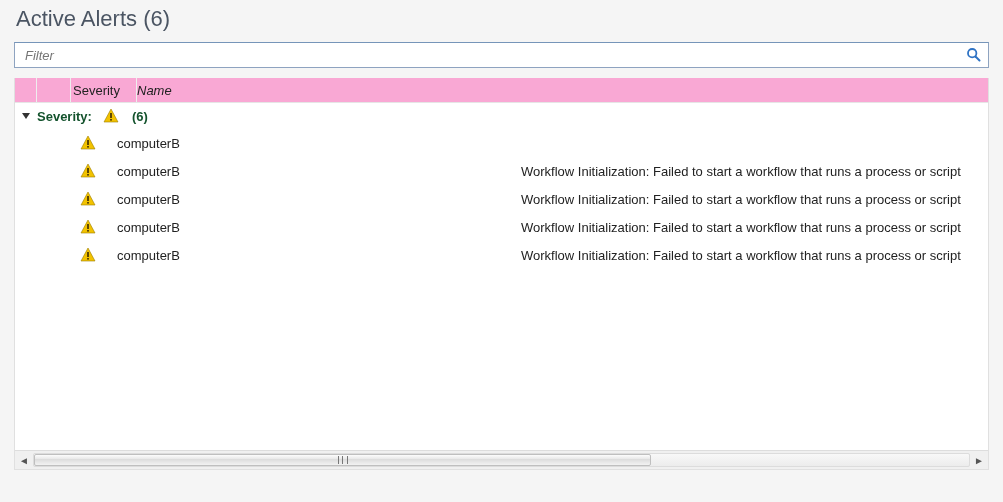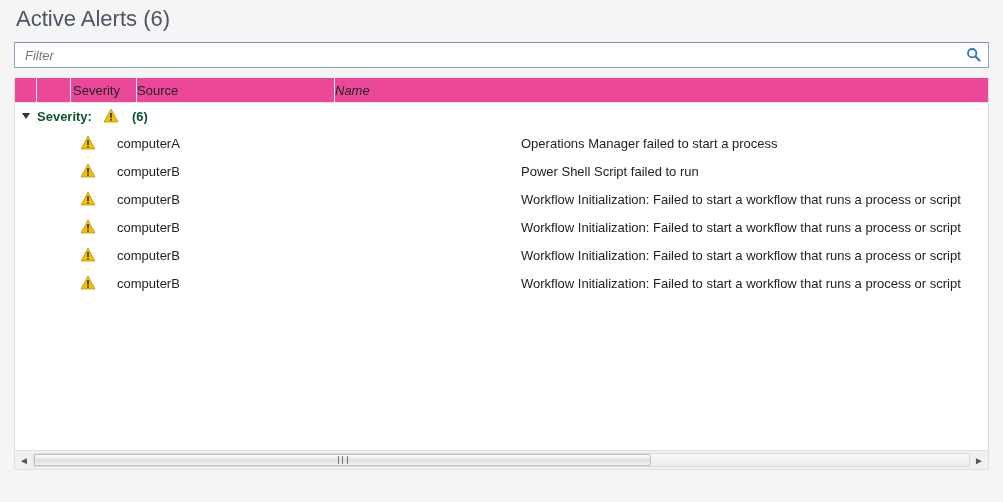--- a/index.html
+++ b/index.html
@@ -57,21 +57,21 @@
     display: flex;
     flex-direction: column;
     overflow: hidden;
   }
   .header-row {
     display: flex;
     font-size: 13px;
     color: #222;
     height: 24px;
     align-items: flex-end;
-    background: #ec4899;
+    background: #f9a8d4;
     border-bottom: 1px solid #e6e6e6;
   }
   .col-expander { width: 22px; flex:0 0 22px; }
   .col-icon     { width: 34px; flex:0 0 34px; }
   .col-severity { width: 66px; flex:0 0 66px; padding-left:2px;}
   .col-source   { width: 198px; flex:0 0 198px; }
   .col-maint    { width: 186px; flex:0 0 186px; }
   .col-name     { flex: 1 1 auto; white-space: nowrap; overflow: hidden; }
 
   .header-cell {
@@ -188,21 +188,20 @@
       </svg>
     </span>
   </div>
 
   <div class="grid">
 
     <div class="header-row">
       <div class="header-cell col-expander"></div>
       <div class="header-cell col-icon"></div>
       <div class="header-cell col-severity">Severity</div>
-      <div class="header-cell col-source">Source</div>
       <div class="header-cell col-name">Name</div>
     </div>
 
     <div class="body">
       <div class="group-row">
         <span class="expander">
           <svg width="10" height="10" viewBox="0 0 10 10">
             <polygon points="1,2 9,2 5,8" fill="#333"></polygon>
           </svg>
         </span>
@@ -220,36 +219,22 @@
       <div id="rows-container">
           <div class="data-row">
             <div style="width: 56px; flex: 0 0 56px;"></div>
             <div class="cell-icon warn-icon" style="width: 34px; flex: 0 0 34px; padding-right: 0px; justify-content: center;">
               <svg width="16" height="16" viewBox="0 0 16 16">
                 <polygon points="8,1 15,14 1,14" fill="#f2c200" stroke="#9c7e00" stroke-width="0.6"></polygon>
                 <rect x="7.2" y="5" width="1.6" height="5" fill="#3a2a00"></rect>
                 <rect x="7.2" y="11" width="1.6" height="1.6" fill="#3a2a00"></rect>
               </svg>
             </div>
-            <div style="width: 230px; flex: 0 0 230px; padding-left: 12px; box-sizing: border-box;">computerA</div>
-            <div class="cell-maint"></div>
-            <div class="cell-name">Operations Manager failed to start a process</div>
-          </div>
-          <div class="data-row">
-            <div style="width: 56px; flex: 0 0 56px;"></div>
-            <div class="cell-icon warn-icon" style="width: 34px; flex: 0 0 34px; padding-right: 0px; justify-content: center;">
-              <svg width="16" height="16" viewBox="0 0 16 16">
-                <polygon points="8,1 15,14 1,14" fill="#f2c200" stroke="#9c7e00" stroke-width="0.6"></polygon>
-                <rect x="7.2" y="5" width="1.6" height="5" fill="#3a2a00"></rect>
-                <rect x="7.2" y="11" width="1.6" height="1.6" fill="#3a2a00"></rect>
-              </svg>
-            </div>
-            <div style="width: 230px; flex: 0 0 230px; padding-left: 12px; box-sizing: border-box;">computerB</div>
-            <div class="cell-maint"></div>
-            <div class="cell-name">Power Shell Script failed to run</div>
+            <div style="width: 230px; flex: 0 0 230px; padding-left: 12px; box-sizing: border-box;">computerB</div>
+            <div class="cell-maint"></div>
           </div>
           <div class="data-row">
             <div style="width: 56px; flex: 0 0 56px;"></div>
             <div class="cell-icon warn-icon" style="width: 34px; flex: 0 0 34px; padding-right: 0px; justify-content: center;">
               <svg width="16" height="16" viewBox="0 0 16 16">
                 <polygon points="8,1 15,14 1,14" fill="#f2c200" stroke="#9c7e00" stroke-width="0.6"></polygon>
                 <rect x="7.2" y="5" width="1.6" height="5" fill="#3a2a00"></rect>
                 <rect x="7.2" y="11" width="1.6" height="1.6" fill="#3a2a00"></rect>
               </svg>
             </div>

